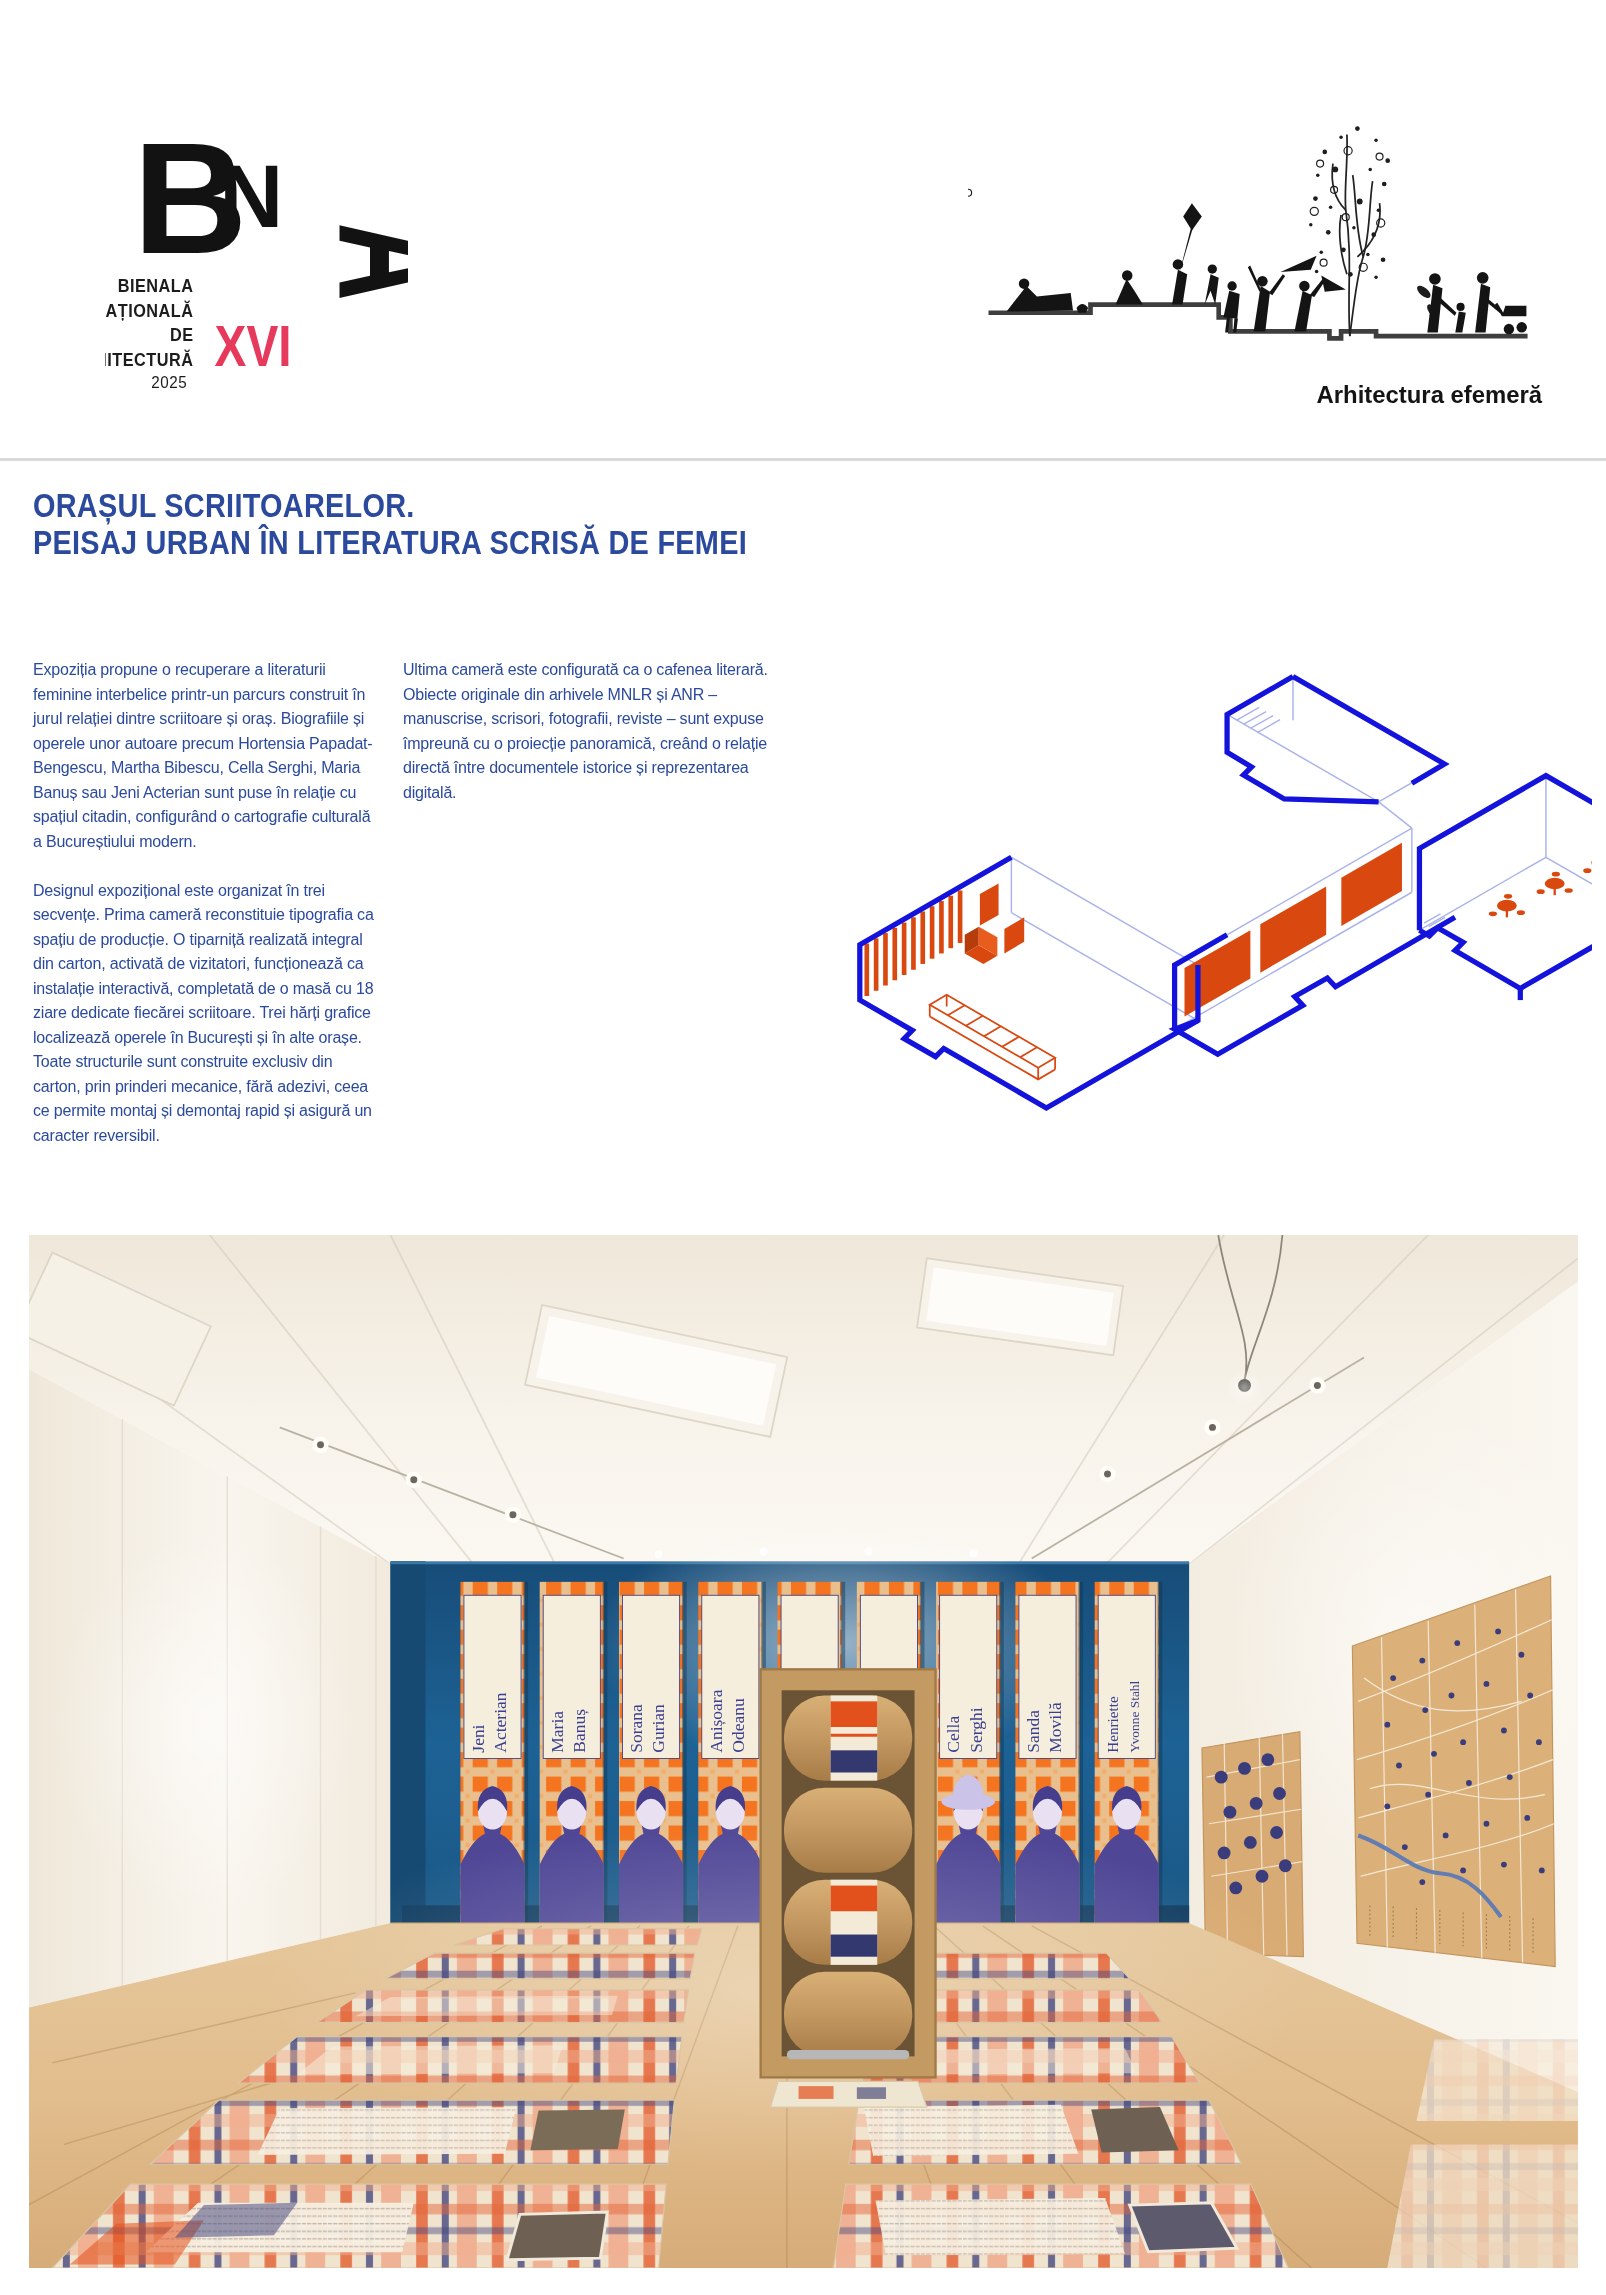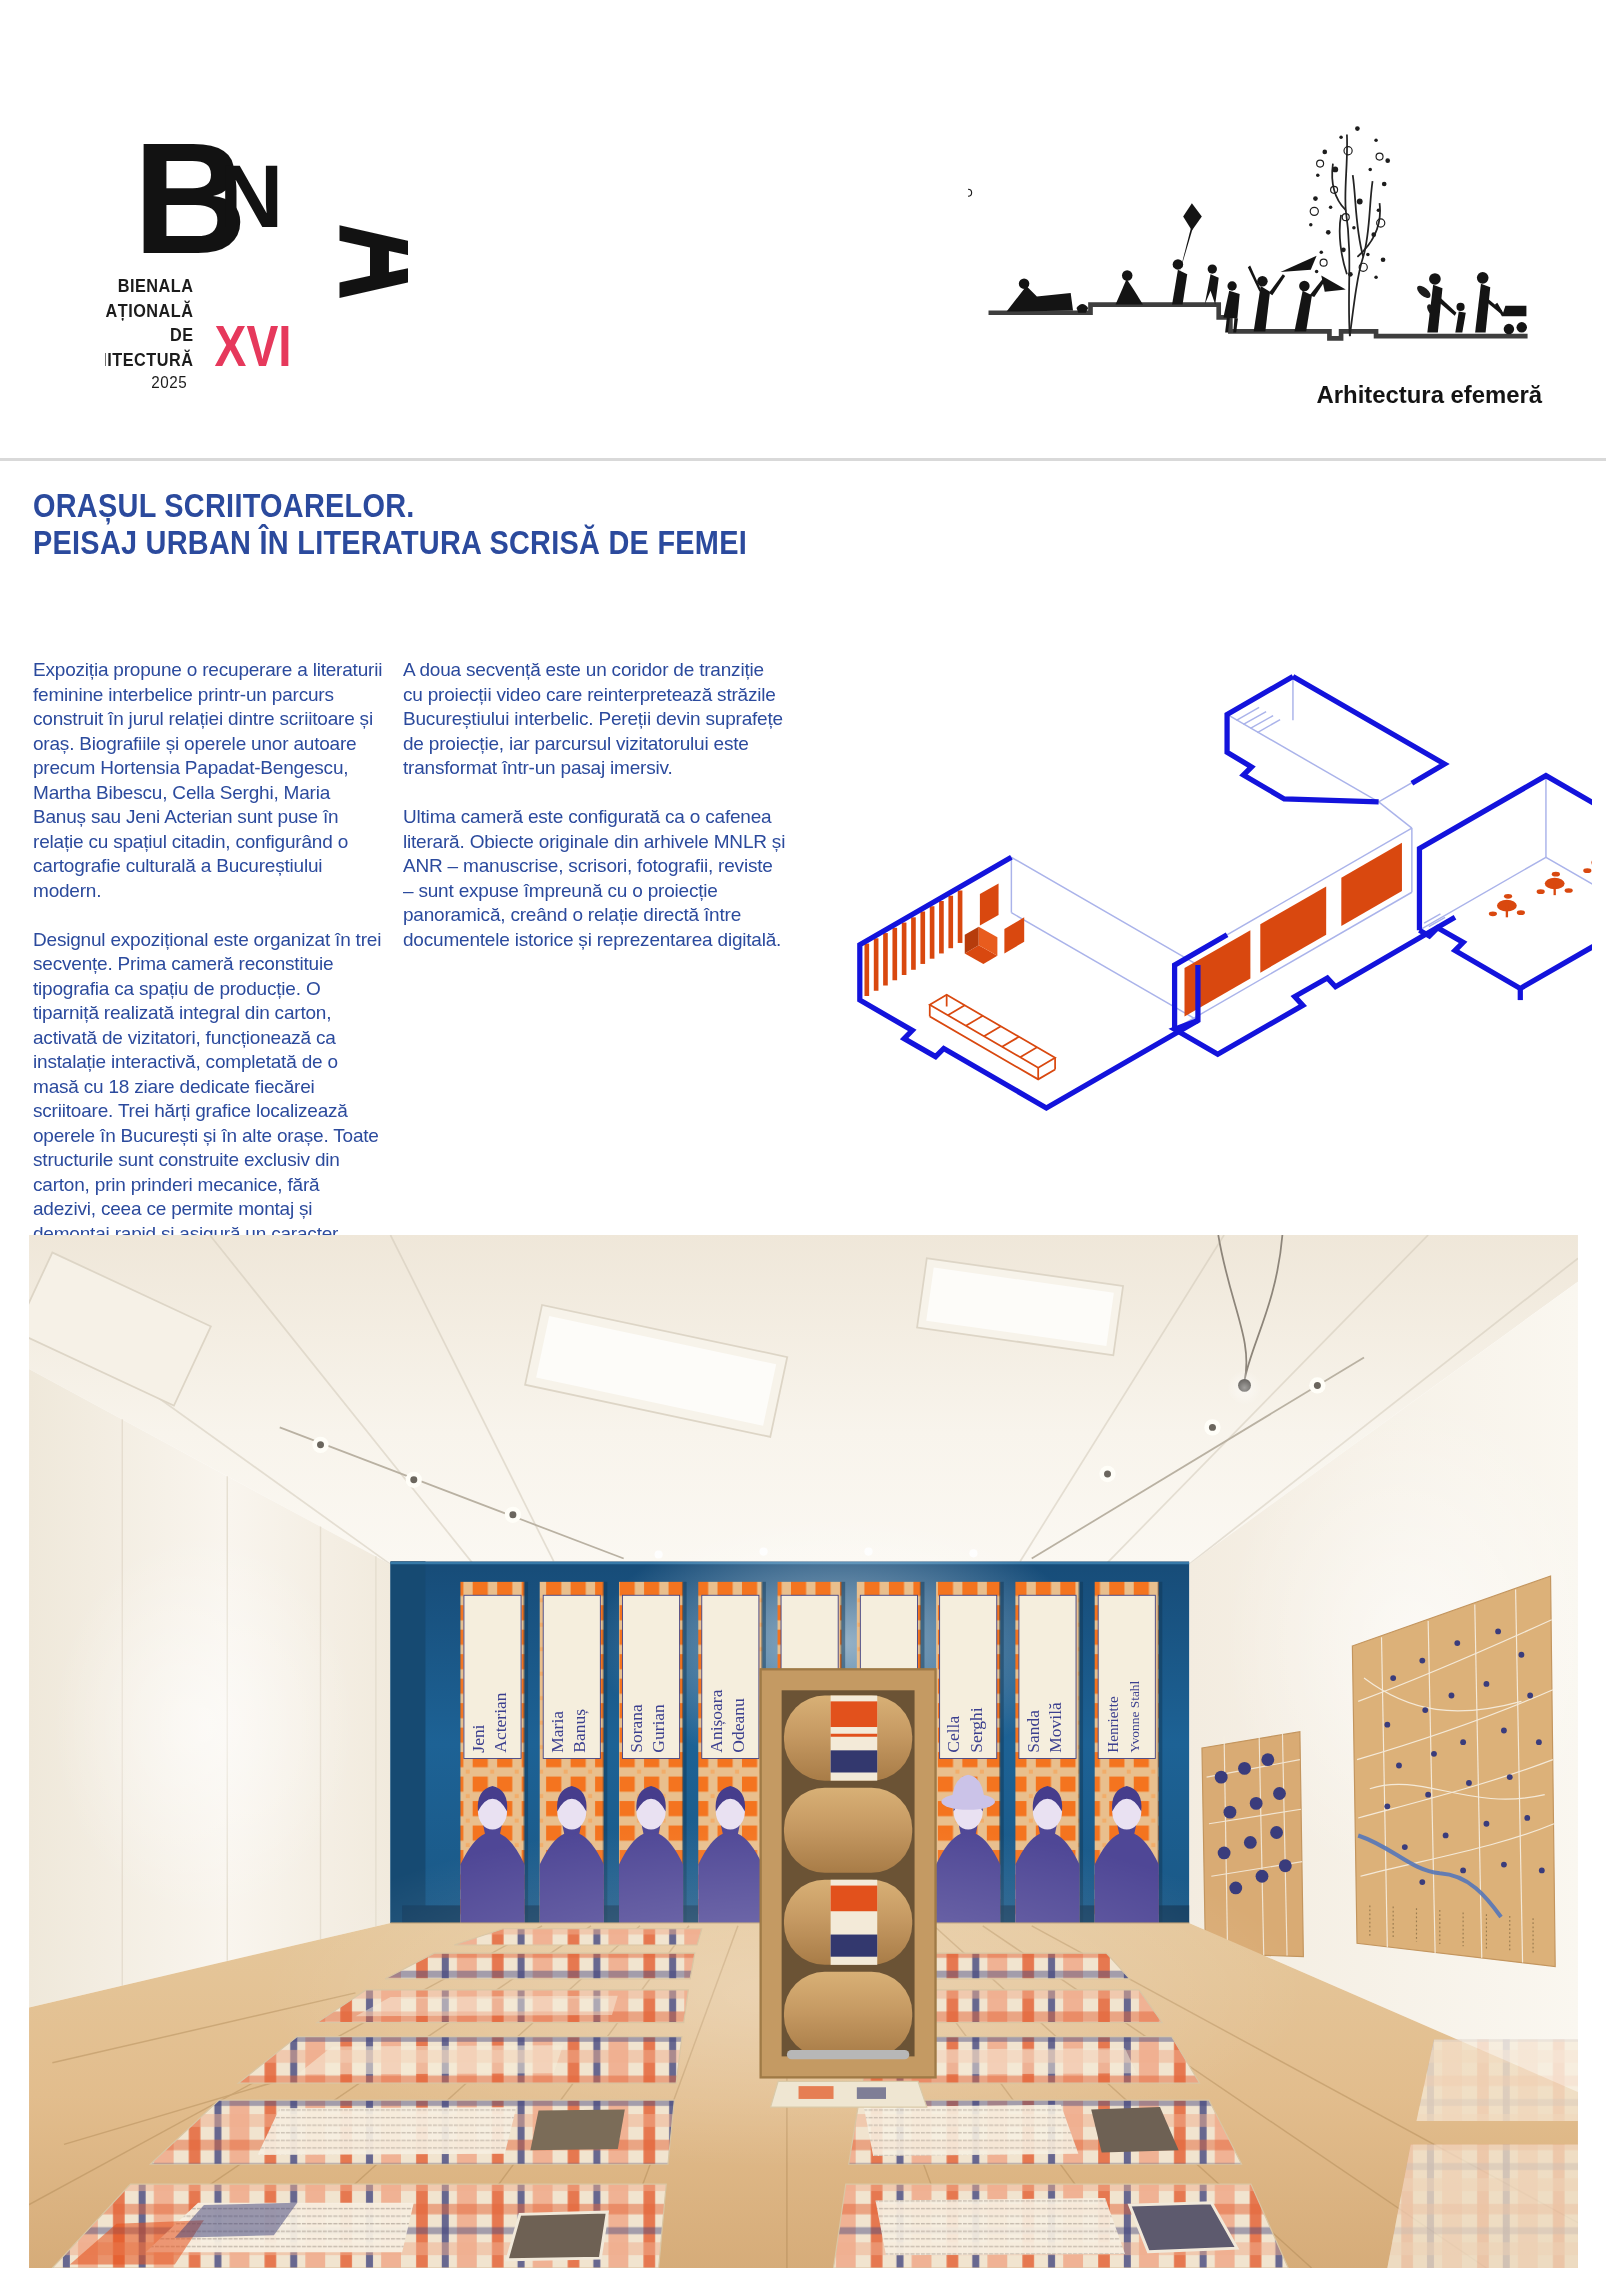--- a/index.html
+++ b/index.html
@@ -7,21 +7,21 @@
         font-family:"Liberation Sans",sans-serif;}
   .abs{position:absolute;}
   
   #logo-svg{left:105px;top:87px;}
   #illu-svg{left:968px;top:82px;}
   .divider{left:0;top:458px;width:1607px;height:2.9px;background:#d9d9d9;}
   
   .title{left:33px;top:487px;color:#2b4a9d;font-weight:700;font-size:34px;line-height:37px;
          transform:scaleX(.85);transform-origin:left top;letter-spacing:0.3px;white-space:nowrap;}
   
-  .col{color:#2b4a9d;font-size:19px;line-height:24.5px;letter-spacing:-0.2px;top:658px;}
+  .col{color:#2b4a9d;font-size:16px;line-height:24.5px;letter-spacing:-0.2px;top:658px;}
   .col p{margin:0 0 24.5px 0;}
   #col1{left:33px;width:350px;}
   #col2{left:403px;width:385px;}
   #plan-svg{left:819px;top:627px;}
   #photo-svg{left:29px;top:1235px;}
 </style>
 </head>
 <body>
 
 <div class="page">
@@ -150,21 +150,20 @@
   <div class="title abs">
     <div>ORAȘUL SCRIITOARELOR.</div>
     <div>PEISAJ URBAN ÎN LITERATURA SCRISĂ DE FEMEI</div>
   </div>
 
   <div id="col1" class="col abs">
     <p>Expoziția propune o recuperare a literaturii feminine interbelice printr-un parcurs construit în jurul relației dintre scriitoare și oraș. Biografiile și operele unor autoare precum Hortensia Papadat-Bengescu, Martha Bibescu, Cella Serghi, Maria Banuș sau Jeni Acterian sunt puse în relație cu spațiul citadin, configurând o cartografie culturală a Bucureștiului modern.</p>
     <p>Designul expozițional este organizat în trei secvențe. Prima cameră reconstituie tipografia ca spațiu de producție. O tiparniță realizată integral din carton, activată de vizitatori, funcționează ca instalație interactivă, completată de o masă cu 18 ziare dedicate fiecărei scriitoare. Trei hărți grafice localizează operele în București și în alte orașe. Toate structurile sunt construite exclusiv din carton, prin prinderi mecanice, fără adezivi, ceea ce permite montaj și demontaj rapid și asigură un caracter reversibil.</p>
   </div>
   <div id="col2" class="col abs">
-    <p>A doua secvență este un coridor de tranziție cu proiecții video care reinterpretează străzile Bucureștiului interbelic. Pereții devin suprafețe de proiecție, iar parcursul vizitatorului este transformat într-un pasaj imersiv.</p>
     <p>Ultima cameră este configurată ca o cafenea literară. Obiecte originale din arhivele MNLR și ANR – manuscrise, scrisori, fotografii, reviste – sunt expuse împreună cu o proiecție panoramică, creând o relație directă între documentele istorice și reprezentarea digitală.</p>
   </div>
 
   <svg id="plan-svg" class="abs" width="773" height="513" viewBox="0 0 1326 880">
     <g stroke="#aab3ea" stroke-width="2.5" fill="none">
 
       <path d="M70,545 L330,395 L650,580"></path>
       <path d="M70,640 L70,545"></path>
         <path d="M330,490 L330,395"></path>
         <path d="M650,675 L650,580"></path>

